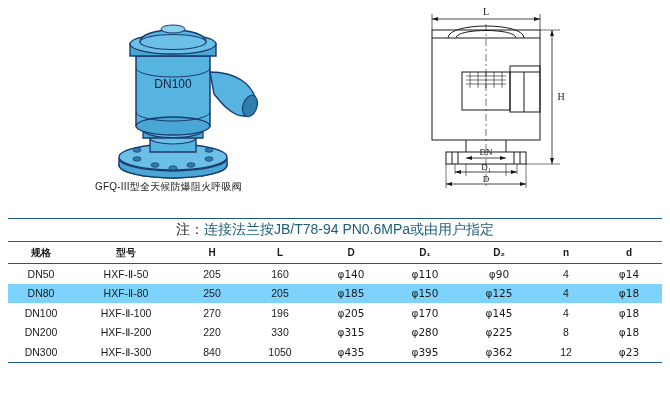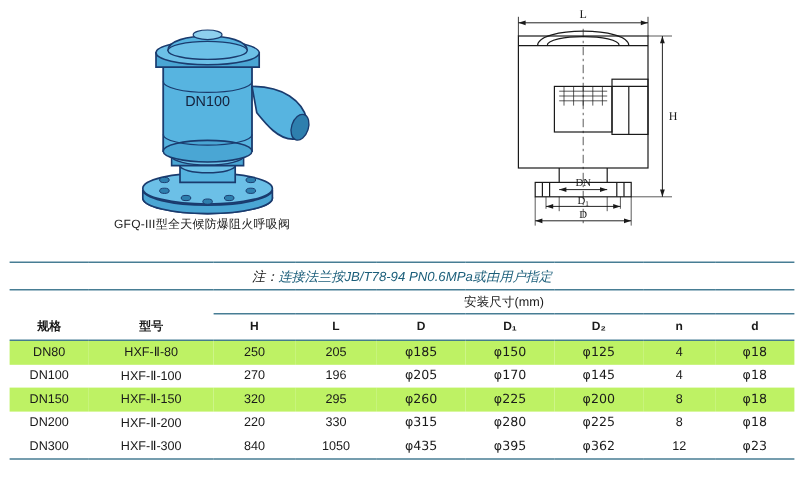--- a/index.html
+++ b/index.html
@@ -34,39 +34,38 @@
   td,th{
     padding:0;
     text-align:center;
     vertical-align:middle;
     font-weight:normal;
   }
   .note-row td{
     height:22px;
     border-top:1.6px solid #1b5e7a;
     border-bottom:1px solid #1b5e7a;
-    font-size:11px;
-    font-style:italic;
+    font-size:14px;
   }
   .note-row .note-label{color:#1a1a1a;}
   .note-row .note-text{color:#1b5e7a;}
   .grp-row td{
     height:19px;
     border-bottom:1px solid #1b5e7a;
     font-size:10.5px;
   }
   .grp-row .grp-blank{border-bottom:none;}
   .hdr-row td{
     height:21px;
     border-bottom:1.6px solid #1b5e7a;
     font-size:10px;
     font-weight:bold;
   }
   tbody tr td{height:19.5px;}
-  tbody tr.alt td{background:#bef264;}
+  tbody tr.alt td{background:#7dd3fc;}
   tbody tr:last-child td{border-bottom:1.6px solid #1b5e7a;}
   .spec{letter-spacing:0px;}
   .model{letter-spacing:0px;}
   .phi{font-family:"DejaVu Sans", sans-serif;}
 </style>
 </head>
 <body>
 
 <svg id="fig" viewBox="0 0 670 200">
 
@@ -197,37 +196,43 @@
       <col style="width:74px">
         <col style="width:60px">
         <col style="width:66px">
     </colgroup>
     <tbody>
       <tr class="note-row">
         <td colspan="9">
           <span class="note-label">注：</span><span class="note-text">连接法兰按JB/T78-94 PN0.6MPa或由用户指定</span>
         </td>
       </tr>
-      <tr class="grp-row">
-        <td class="grp-blank"></td>
-        <td class="grp-blank"></td>
-        <td colspan="7">安装尺寸(mm)</td>
-      </tr>
       <tr class="hdr-row">
         <td>规格</td>
         <td>型号</td>
         <td>H</td>
         <td>L</td>
         <td>D</td>
         <td>D₁</td>
         <td>D₂</td>
         <td>n</td>
         <td>d</td>
       </tr>
 
+      <tr>
+        <td class="spec">DN50</td>
+        <td class="model">HXF-Ⅱ-50</td>
+        <td>205</td>
+        <td>160</td>
+        <td class="phi">φ140</td>
+        <td class="phi">φ110</td>
+        <td class="phi">φ90</td>
+        <td>4</td>
+        <td class="phi">φ14</td>
+      </tr>
       <tr class="alt">
         <td class="spec">DN80</td>
         <td class="model">HXF-Ⅱ-80</td>
         <td>250</td>
         <td>205</td>
         <td class="phi">φ185</td>
         <td class="phi">φ150</td>
         <td class="phi">φ125</td>
         <td>4</td>
         <td class="phi">φ18</td>
@@ -236,31 +241,20 @@
         <td class="spec">DN100</td>
         <td class="model">HXF-Ⅱ-100</td>
         <td>270</td>
         <td>196</td>
         <td class="phi">φ205</td>
         <td class="phi">φ170</td>
         <td class="phi">φ145</td>
         <td>4</td>
         <td class="phi">φ18</td>
       </tr>
-      <tr class="alt">
-        <td class="spec">DN150</td>
-        <td class="model">HXF-Ⅱ-150</td>
-        <td>320</td>
-        <td>295</td>
-        <td class="phi">φ260</td>
-        <td class="phi">φ225</td>
-        <td class="phi">φ200</td>
-        <td>8</td>
-        <td class="phi">φ18</td>
-      </tr>
       <tr>
         <td class="spec">DN200</td>
         <td class="model">HXF-Ⅱ-200</td>
         <td>220</td>
         <td>330</td>
         <td class="phi">φ315</td>
         <td class="phi">φ280</td>
         <td class="phi">φ225</td>
         <td>8</td>
         <td class="phi">φ18</td>

